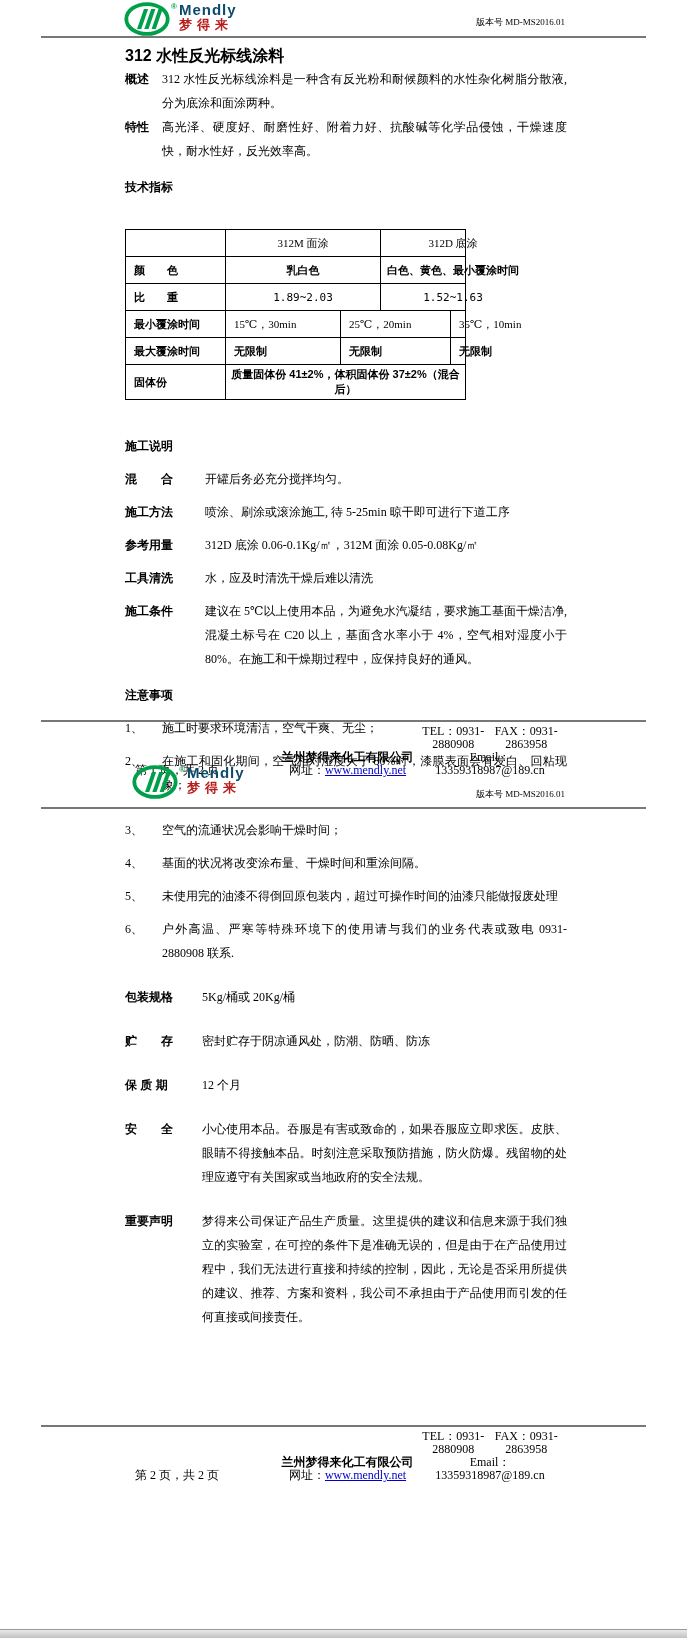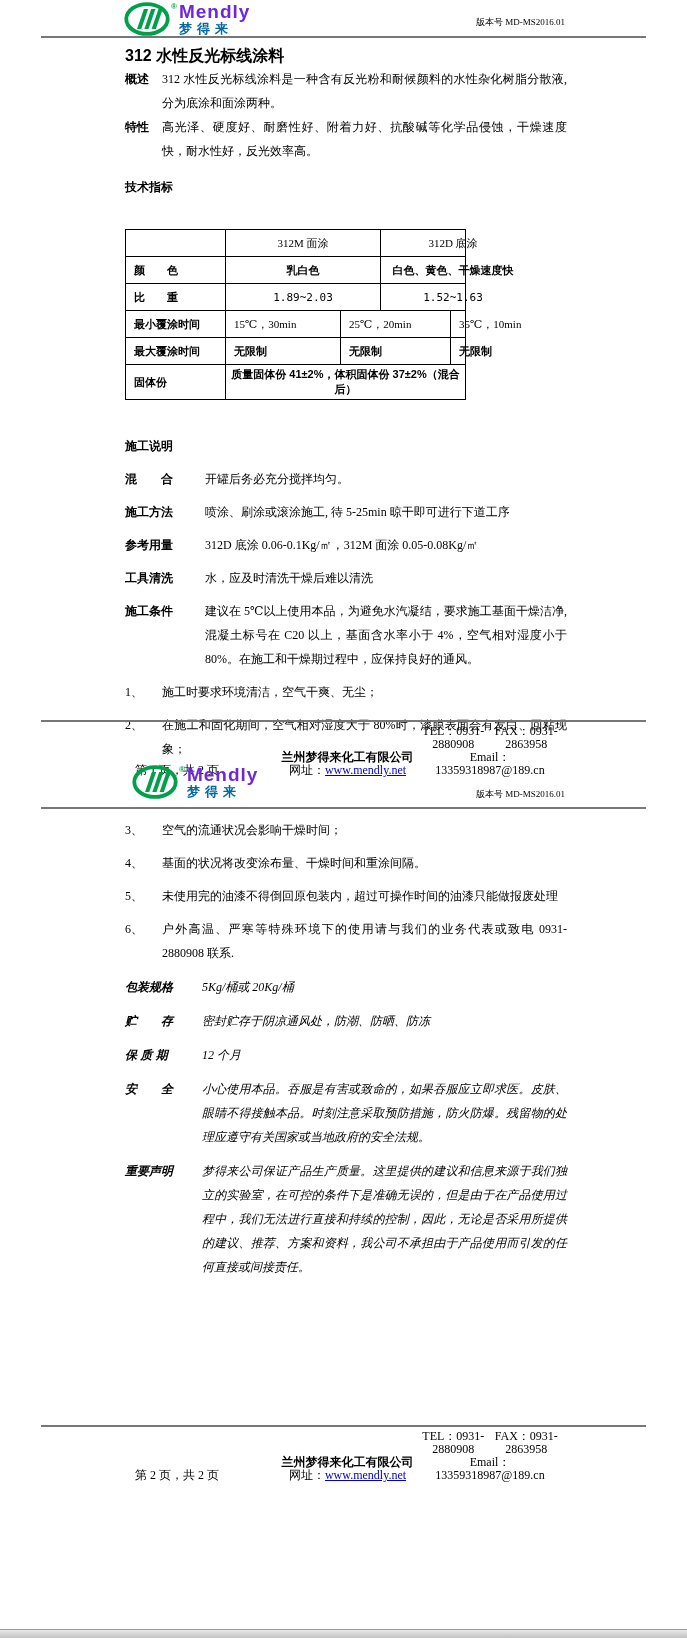--- a/index.html
+++ b/index.html
@@ -14,22 +14,22 @@
   .page2 { height:881px; }
 
   
   .hdr { position:relative; height:36px; }
   .p2hdr { position:relative; height:50px; }
   .logo { position:absolute; left:124px; top:2px; display:flex; align-items:flex-start; }
   .p2hdr .logo { left:132px; top:8px; }
   .logo svg { display:block; }
   .logo-reg { font-family:"Liberation Sans",sans-serif; font-size:8px; color:#00a04a; font-weight:bold; margin:0 2px 0 1px; }
   .logo-words { display:flex; flex-direction:column; line-height:1; }
-  .logo-en { font-family:"Liberation Sans","DejaVu Sans",sans-serif; font-weight:bold; font-size:19px; color:#6d28d9; letter-spacing:1px; }
-  .logo-cn { font-family:"Liberation Sans","DejaVu Sans",sans-serif; font-weight:bold; font-size:13px; color:#0369a1; letter-spacing:5px; margin-top:1px; }
+  .logo-en { font-family:"Liberation Sans","DejaVu Sans",sans-serif; font-weight:bold; font-size:15px; color:#0c4a6e; letter-spacing:1px; }
+  .logo-cn { font-family:"Liberation Sans","DejaVu Sans",sans-serif; font-weight:bold; font-size:13px; color:#b91c1c; letter-spacing:5px; margin-top:1px; }
   .version { position:absolute; right:122px; font-family:"Liberation Serif",serif; font-size:9px; }
   .hdr .version { top:16px; }
   .p2hdr .version { top:31px; }
   .rule { margin:0 41px; border-top:2px solid #777; }
 
   
   .content { margin:0 120px 0 125px; }
   .title { font-family:"Liberation Sans","DejaVu Sans",sans-serif; font-weight:bold; font-size:16px; margin:8px 8px 0 125px; }
   .sec { display:flex; line-height:24px; }
   .sec-label { flex:0 0 37px; font-family:"Liberation Sans",sans-serif; font-weight:bold; }
@@ -51,21 +51,21 @@
   .bold { font-family:"Liberation Sans",sans-serif; font-weight:bold; }
   .mono { font-family:"DejaVu Sans Mono","Liberation Mono",monospace; }
 
   
   .cons { display:flex; margin-top:9px; line-height:24px; }
   .cons-label { flex:0 0 80px; font-family:"Liberation Sans",sans-serif; font-weight:bold; }
   .cons-text { flex:1; text-align:justify; }
   .note { display:flex; margin-top:9px; line-height:24px; }
   .note-num { flex:0 0 37px; }
   .note-text { flex:1; text-align:justify; }
-  .p2item { display:flex; margin-top:10px; line-height:24px;font-style:italic; }
+  .p2item { display:flex; margin-top:20px; line-height:24px; }
   .p2item-label { flex:0 0 77px; font-family:"Liberation Sans",sans-serif; font-weight:bold; }
   .p2item-text { flex:1; text-align:justify; }
 
   
   .footer { position:absolute; left:0; width:687px; }
   .footer .rule { margin:0 41px 3px 41px; }
   .f-grid { display:flex; margin:0 122px 0 135px; font-size:12px; line-height:13px;align-items:flex-end; }
   .f-page { flex:0 0 145px; }
   .f-center { flex:0 0 135px; text-align:center; }
   .f-right { flex:1; text-align:center; }
@@ -114,21 +114,21 @@
 
     <div class="tbl">
       <div class="trow">
         <div class="tc lab"></div>
         <div class="tc w155">312M 面涂</div>
         <div class="tc w145">312D 底涂</div>
       </div>
       <div class="trow">
         <div class="tc lab">颜　　色</div>
         <div class="tc w155 bold">乳白色</div>
-        <div class="tc w145 bold">白色、黄色、干燥速度快</div>
+        <div class="tc w145 bold">白色、黄色、最小覆涂时间</div>
       </div>
       <div class="trow">
         <div class="tc lab">比　　重</div>
         <div class="tc w155 mono">1.89~2.03</div>
         <div class="tc w145 mono">1.52~1.63</div>
       </div>
       <div class="trow">
         <div class="tc lab">最小覆涂时间</div>
         <div class="tc w115">15℃，30min</div>
         <div class="tc w110">25℃，20min</div>
@@ -162,20 +162,21 @@
     </div>
     <div class="cons">
       <span class="cons-label">工具清洗</span>
       <span class="cons-text">水，应及时清洗干燥后难以清洗</span>
     </div>
     <div class="cons">
       <span class="cons-label">施工条件</span>
       <span class="cons-text">建议在 5℃以上使用本品，为避免水汽凝结，要求施工基面干燥洁净, 混凝土标号在 C20 以上，基面含水率小于 4%，空气相对湿度小于 80%。在施工和干燥期过程中，应保持良好的通风。</span>
     </div>
 
+    <div class="heading">注意事项</div>
 
     <div class="note">
       <span class="note-num">1、</span>
       <span class="note-text">施工时要求环境清洁，空气干爽、无尘；</span>
     </div>
     <div class="note">
       <span class="note-num">2、</span>
       <span class="note-text">在施工和固化期间，空气相对湿度大于 80%时，漆膜表面会有发白、回粘现象；</span>
     </div>
   </div>

